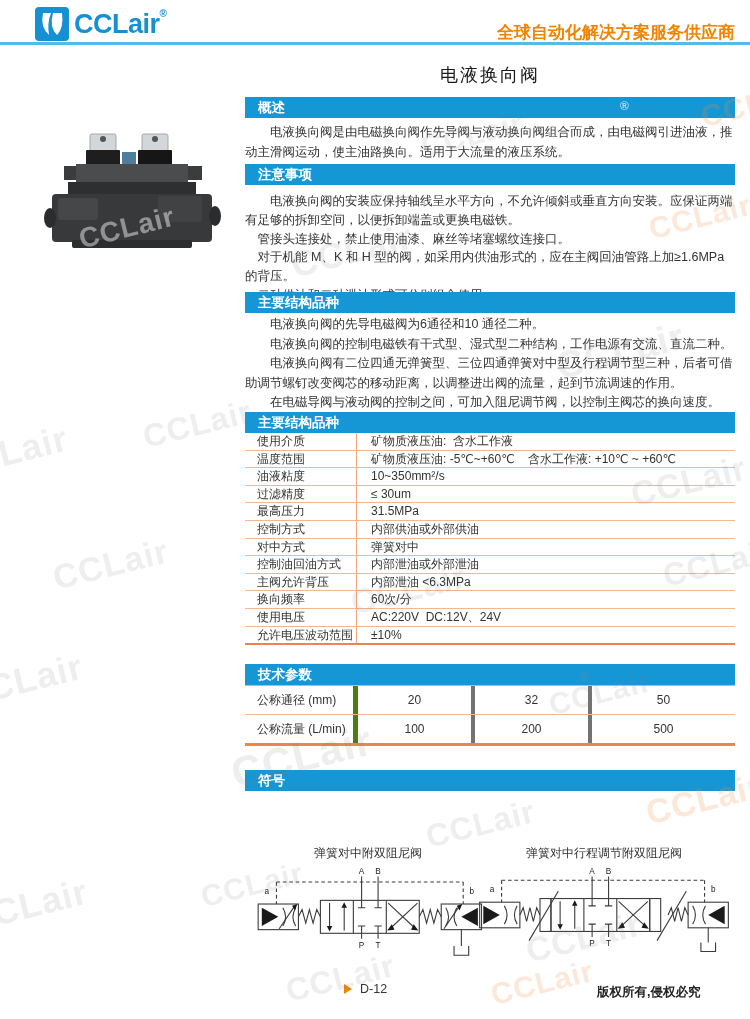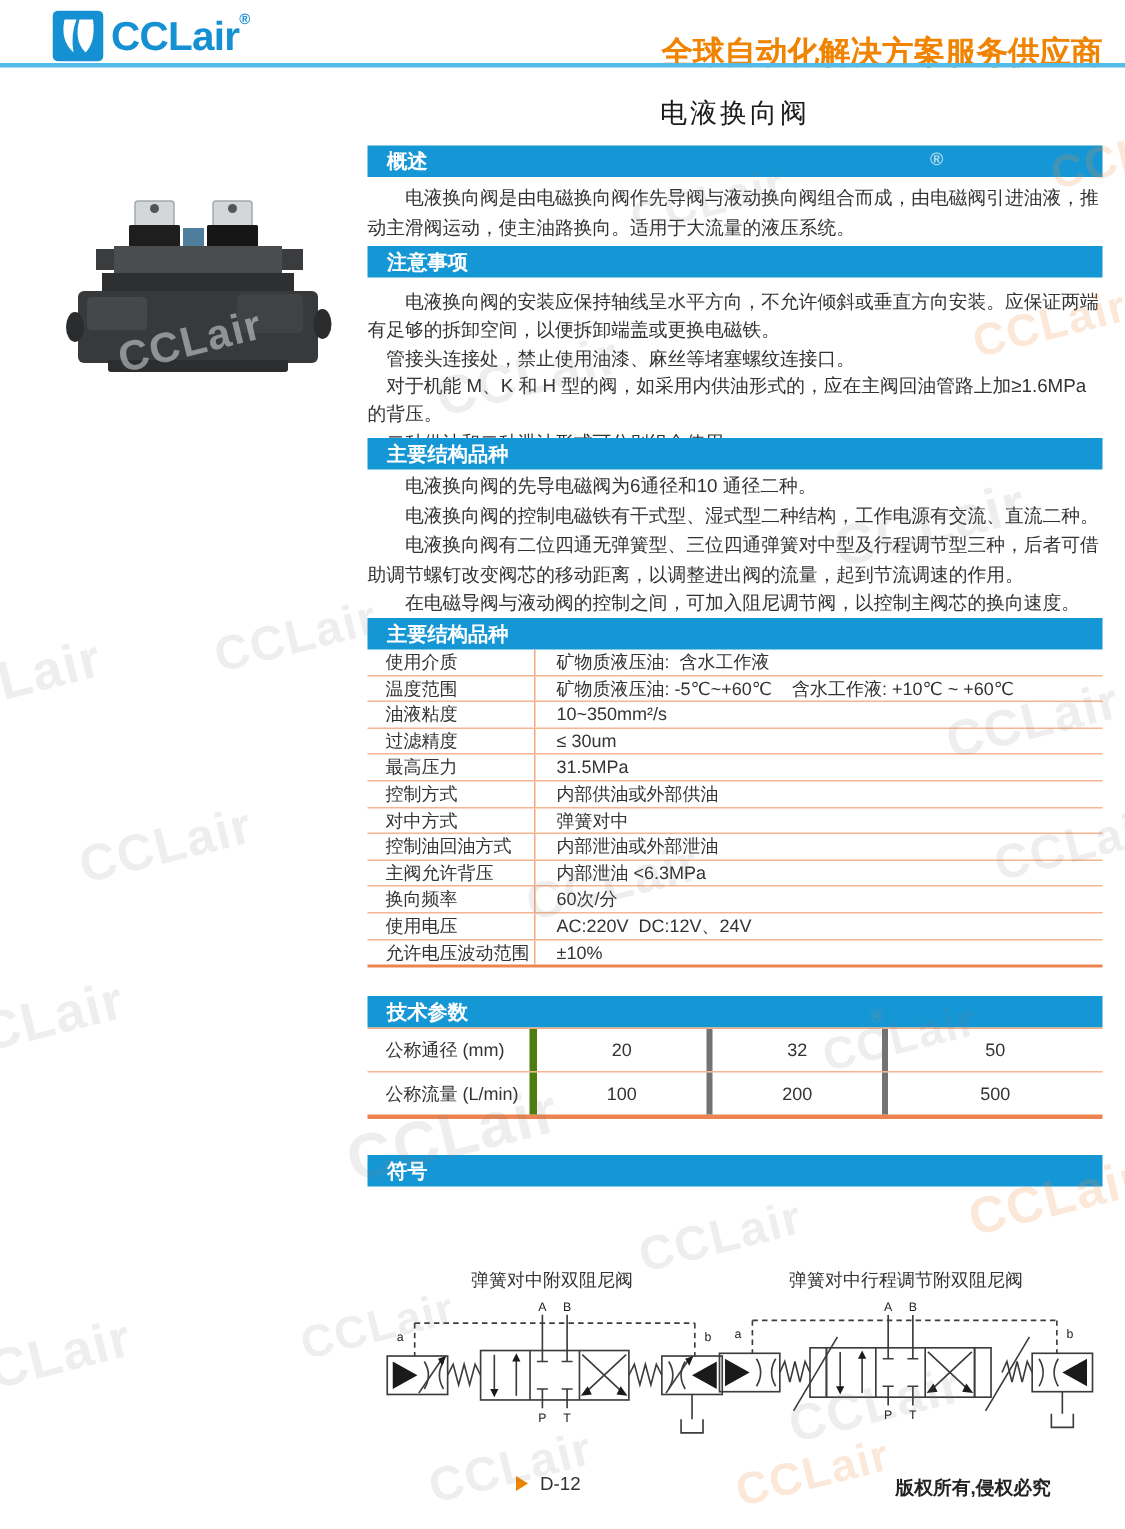--- a/index.html
+++ b/index.html
@@ -13,21 +13,21 @@
       transform:rotate(-14deg);color:rgba(125,125,125,0.13);pointer-events:none;z-index:5;}
   .wm.orange{color:rgba(242,140,60,0.20);}
   .wm.onphoto{color:rgba(255,255,255,0.45);}
   .wm.reg-onbar{color:rgba(235,240,245,0.75);transform:none;}
   .wm.reg-gray{color:rgba(140,140,140,0.35);transform:none;}
   
   .logo-wrap{position:absolute;left:35px;top:7px;height:36px;display:flex;align-items:flex-start;z-index:2;}
   .logo-icon{width:34px;height:34px;}
   .logo-text{font-size:27px;font-weight:800;color:#1590D2;letter-spacing:-0.5px;line-height:34px;margin-left:5px;}
   .logo-reg{font-size:10px;color:#1590D2;vertical-align:top;line-height:14px;}
-  .tagline{position:absolute;right:15px;top:21px;font-size:21px;font-weight:bold;color:#F08300;z-index:2;}
+  .tagline{position:absolute;right:15px;top:21px;font-size:17px;font-weight:bold;color:#F08300;z-index:2;}
   .header-line{position:absolute;left:0;top:42px;width:750px;height:3px;background:#53BBEA;z-index:2;}
   
   .page-title{position:absolute;left:245px;top:63px;width:490px;text-align:center;
     font-size:18px;font-weight:normal;color:#1a1a1a;letter-spacing:2px;z-index:2;}
   
   .product{position:absolute;left:38px;top:132px;z-index:1;}
   
   .sec-bar{position:absolute;left:245px;width:490px;height:21px;background:#1697D5;color:#fff;
     font-size:13.5px;font-weight:bold;line-height:21px;padding-left:13px;box-sizing:border-box;z-index:2;}
   

